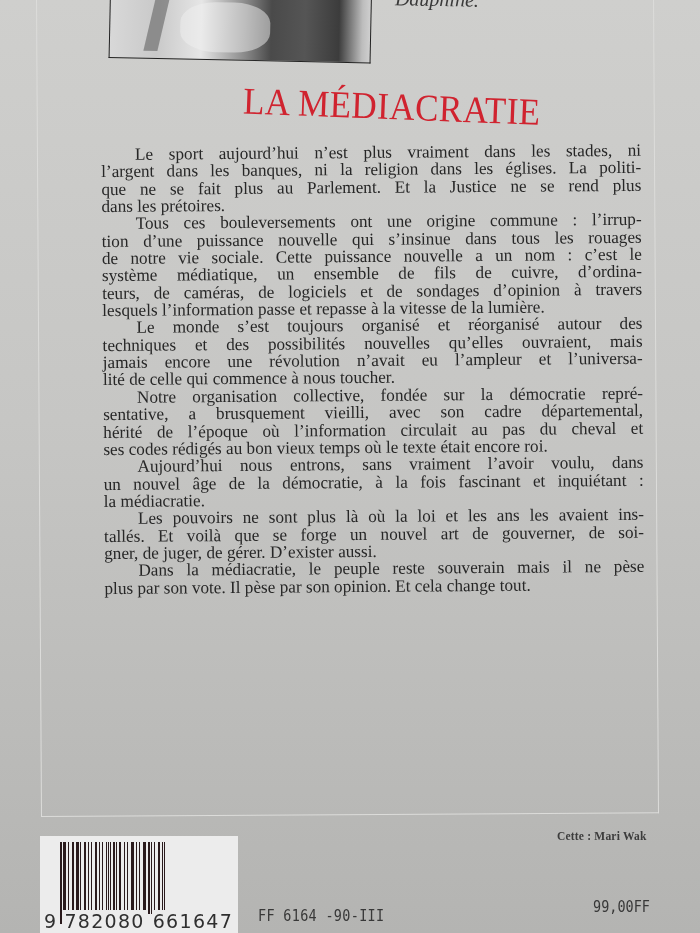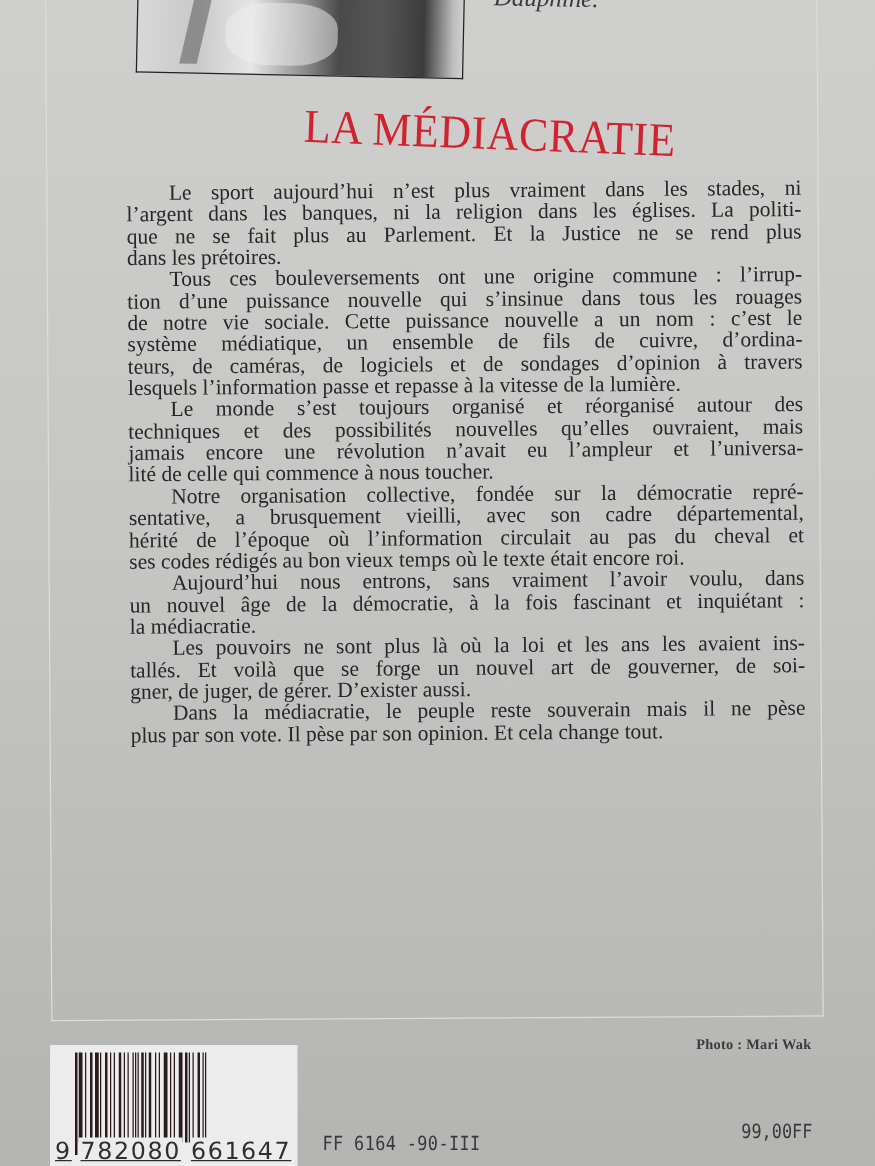--- a/index.html
+++ b/index.html
@@ -143,21 +143,20 @@
     .barcode-digits {
       position: absolute;
       left: 4px;
       top: 74px;
       font-family: "DejaVu Sans", sans-serif;
       font-size: 19px;
       color: #2f2f2f;
       letter-spacing: 1.3px;
       white-space: nowrap;
       background: transparent;
-      text-decoration: underline;
     }
     .barcode-digits .first {
       margin-right: 6px;
     }
     .barcode-digits .grp {
       background: #ececec;
       padding: 0 1px;
     }
     .code {
       position: absolute;
@@ -233,21 +232,21 @@
         <span class="line indent">Les pouvoirs ne sont plus là où la loi et les ans les avaient ins-</span>
         <span class="line">tallés. Et voilà que se forge un nouvel art de gouverner, de soi-</span>
         <span class="line last">gner, de juger, de gérer. D’exister aussi.</span>
       </div>
       <div>
         <span class="line indent">Dans la médiacratie, le peuple reste souverain mais il ne pèse</span>
         <span class="line last">plus par son vote. Il pèse par son opinion. Et cela change tout.</span>
       </div>
     </div>
 
-  <div class="credit">Photo : Mari Wak</div>
+  <div class="credit">Cette : Mari Wak</div>
 
   <div class="barcode-box">
     <div class="barcode-bars" id="bars">
         <span class="guard" style="width: 2px; margin-right: 1px;"></span>
         <span style="width: 3px; margin-right: 2px;"></span>
         <span style="width: 1px; margin-right: 3px;"></span>
         <span style="width: 2px; margin-right: 2px;"></span>
         <span style="width: 3px; margin-right: 1px;"></span>
         <span style="width: 1px; margin-right: 3px;"></span>
         <span style="width: 2px; margin-right: 2px;"></span>

